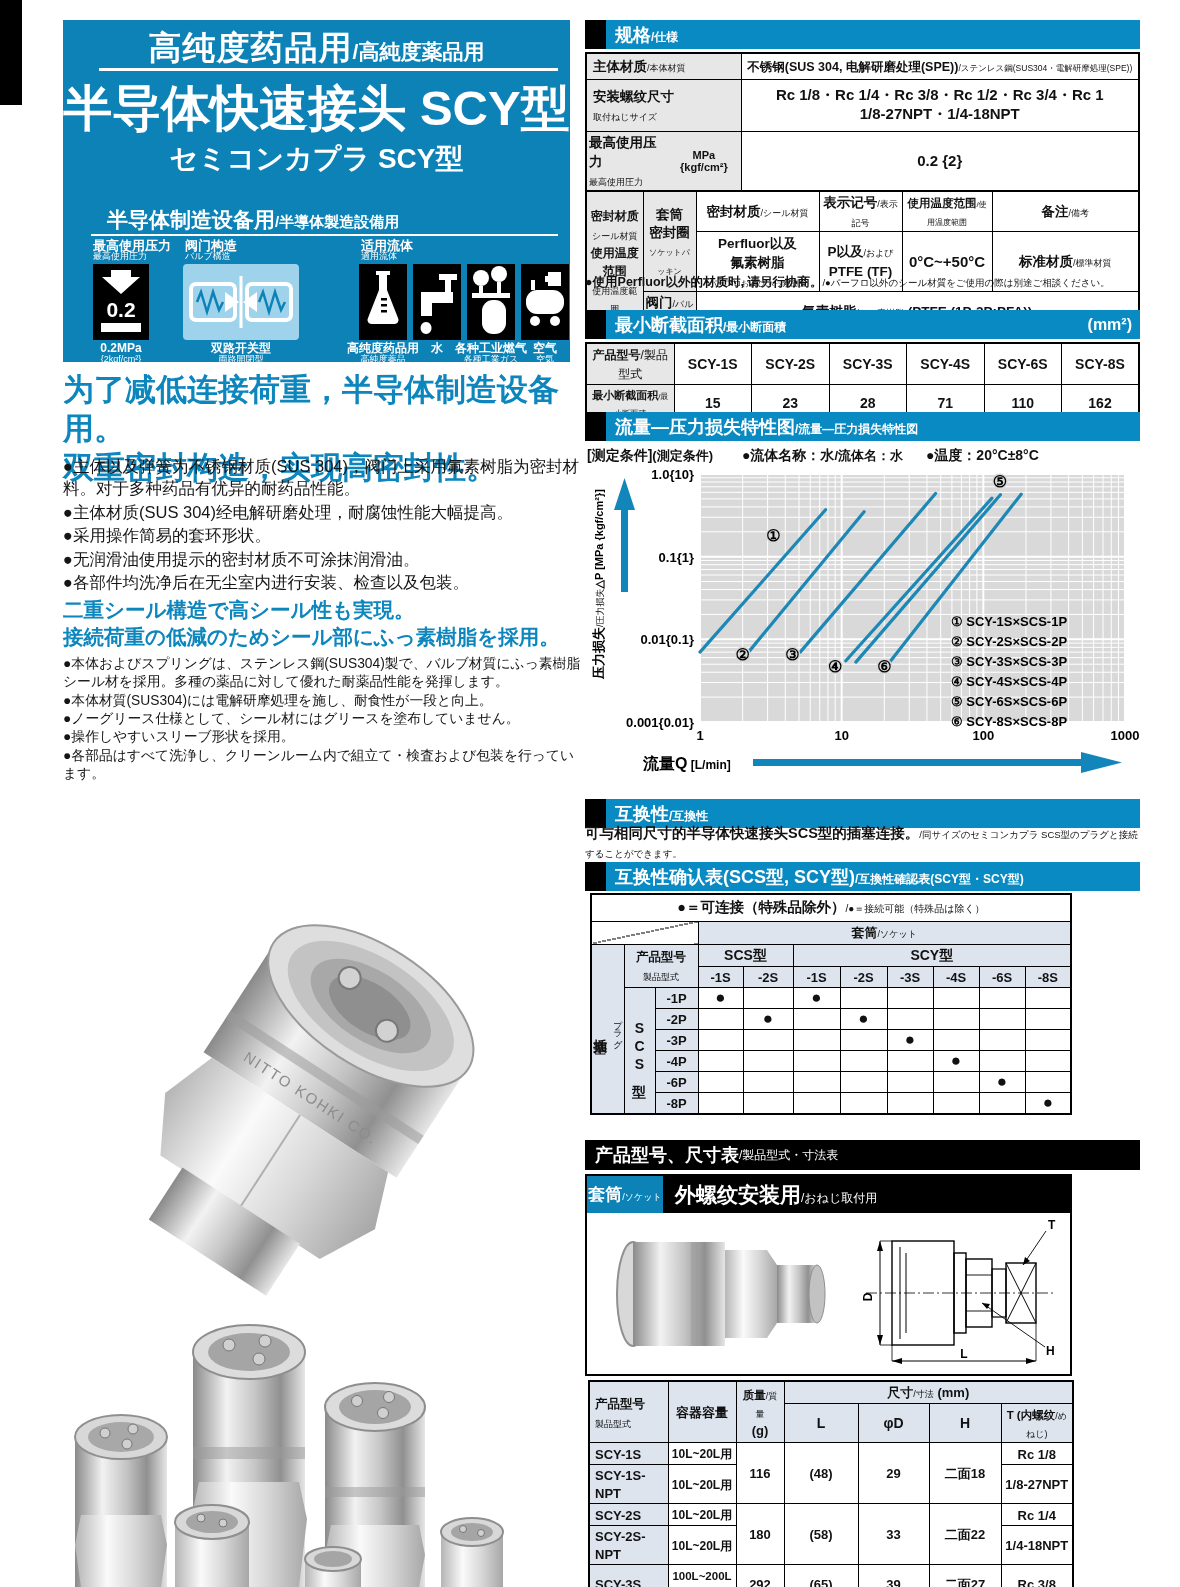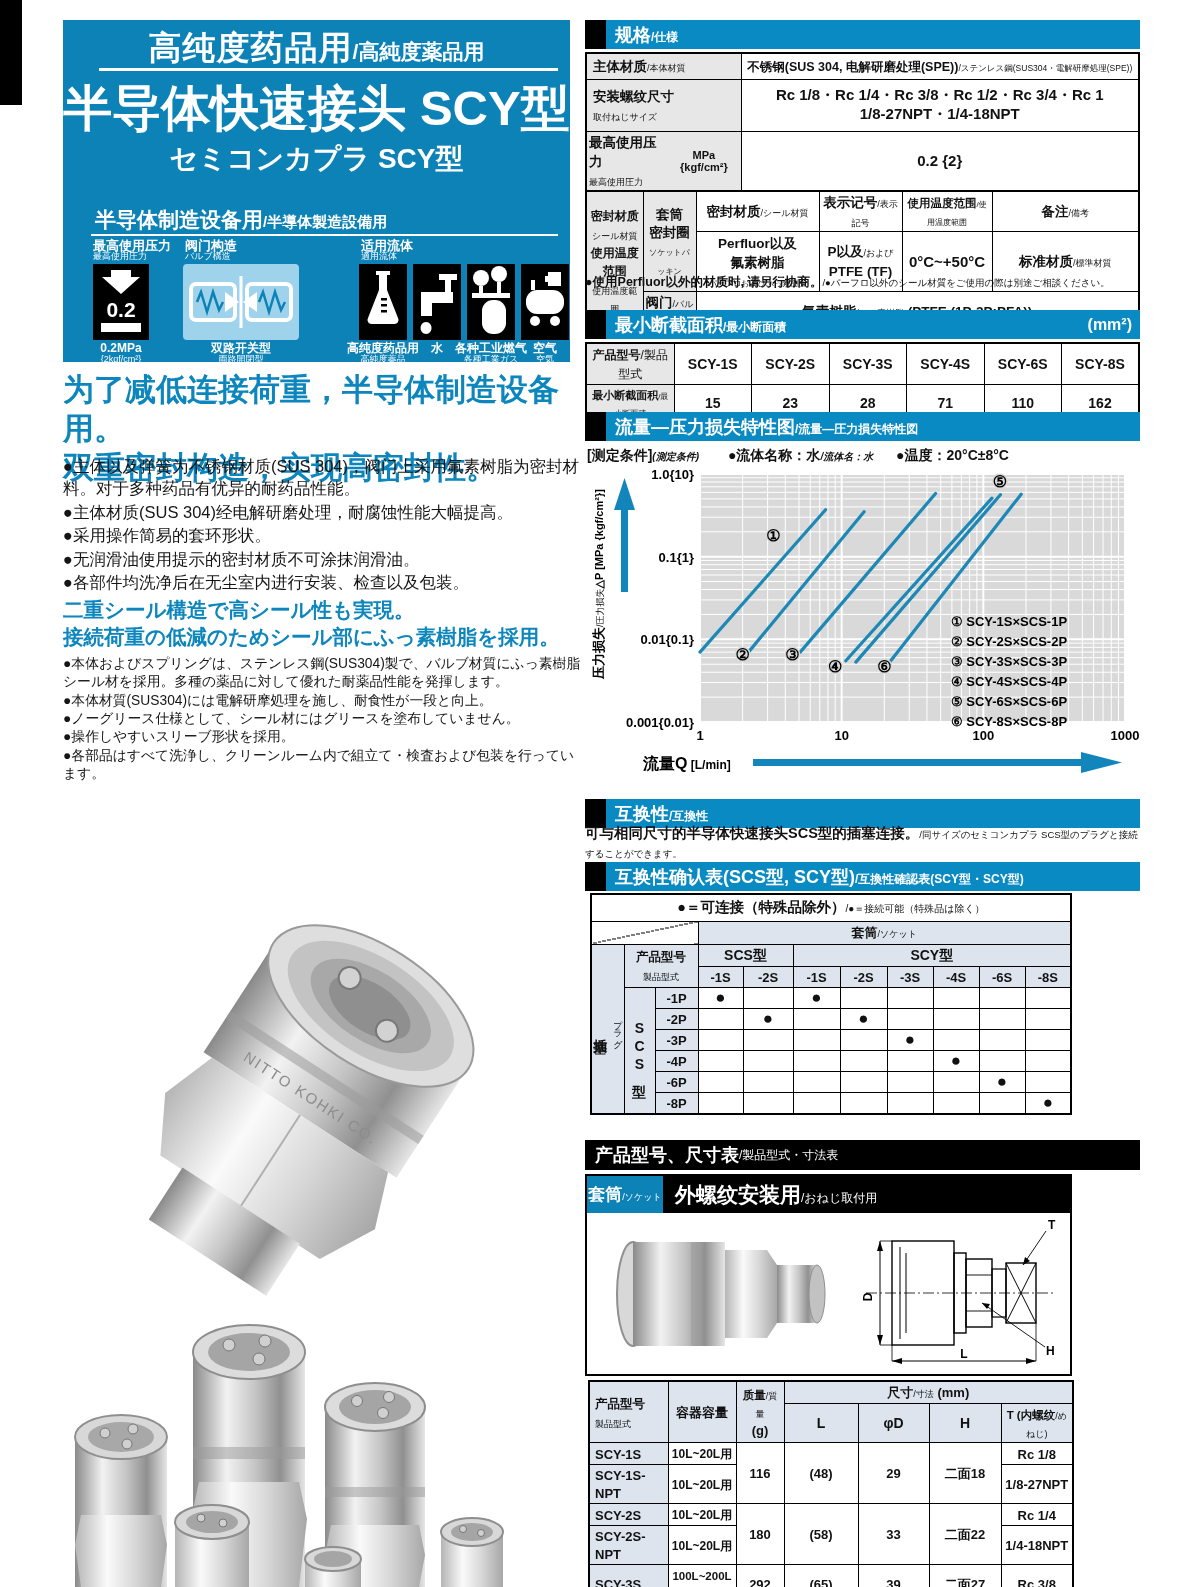--- a/index.html
+++ b/index.html
@@ -8,21 +8,21 @@
   small{font-weight:normal;}
   
   .corner-strip{position:absolute;left:0;top:0;width:22px;height:105px;background:#000;}
   .blue-panel{position:absolute;left:63px;top:20px;width:507px;height:342px;background:#0d82b6;color:#fff;}
   .bp-tag{position:absolute;top:6px;left:0;width:100%;text-align:center;}
   .bp-tag b{font-size:33px;letter-spacing:1px;}
   .bp-tag small{font-size:21px;font-weight:bold;}
   .bp-rule1{position:absolute;top:48px;left:36px;right:12px;height:3px;background:#fff;}
   .bp-title{position:absolute;top:56px;left:0;width:100%;text-align:center;font-size:49px;font-weight:bold;letter-spacing:0px;}
   .bp-title-jp{position:absolute;top:120px;left:0;width:100%;text-align:center;font-size:28px;font-weight:bold;}
-  .bp-sub{position:absolute;top:186px;left:32px;}
+  .bp-sub{position:absolute;top:186px;left:44px;}
   .bp-sub b{font-size:21px;}
   .bp-sub small{font-size:15px;font-weight:bold;}
   .bp-rule2{position:absolute;top:214px;left:28px;right:12px;height:2px;background:#fff;}
   .feat-label{position:absolute;top:219px;line-height:1.02;}
   .feat-label b{font-size:13px;display:block;}
   .feat-label small{font-size:9px;display:block;}
   .ficon{position:absolute;top:244px;}
   .fcap{position:absolute;top:322px;text-align:center;line-height:1.1;}
   .fcap b{font-size:12px;font-weight:bold;display:block;}
   .fcap small{font-size:9px;display:block;}
@@ -54,21 +54,21 @@
   .spec-wrap{position:absolute;left:0;top:52px;width:555px;}
   .spec-wrap b{font-size:13.5px;}
   .spec-wrap small{font-size:9px;}
   .spec-wrap .big{font-size:15px;font-weight:bold;}
   .press{display:flex;align-items:center;justify-content:center;gap:4px;}
   .footnote{position:absolute;left:0;top:274px;width:555px;font-size:12.5px;}
   .footnote b{font-size:12.5px;}
   .footnote small{font-size:9.5px;}
   .cond{position:absolute;left:2px;top:446px;width:553px;}
   .cond b{font-size:14px;}
-  .cond small{font-size:10px;font-weight:bold;font-style:italic;}
+  .cond small{font-size:13px;font-weight:bold;}
   .compat-text{position:absolute;left:0;top:824px;width:555px;}
   .compat-text b{font-size:14.5px;}
   .compat-text small{font-size:9.5px;}
   svg text.tick{font-family:"Liberation Sans",sans-serif;font-weight:bold;font-size:13px;fill:#000;}
   svg text.mk{font-family:"Liberation Sans",sans-serif;font-weight:bold;font-size:16px;fill:#000;paint-order:stroke;stroke:#d9d9d9;stroke-width:3px;}
   svg text.lg{font-family:"Liberation Sans",sans-serif;font-weight:bold;font-size:13px;fill:#000;}
   svg text.yt,svg text.xt{font-family:"Liberation Sans",sans-serif;fill:#000;}
   .vtext{writing-mode:vertical-rl;text-orientation:upright;}
   .diag{background-image:linear-gradient(to bottom right,transparent 49.2%,#000 49.2%,#000 51%,transparent 51%);}
   .compat-tbl b{font-size:13px;}

